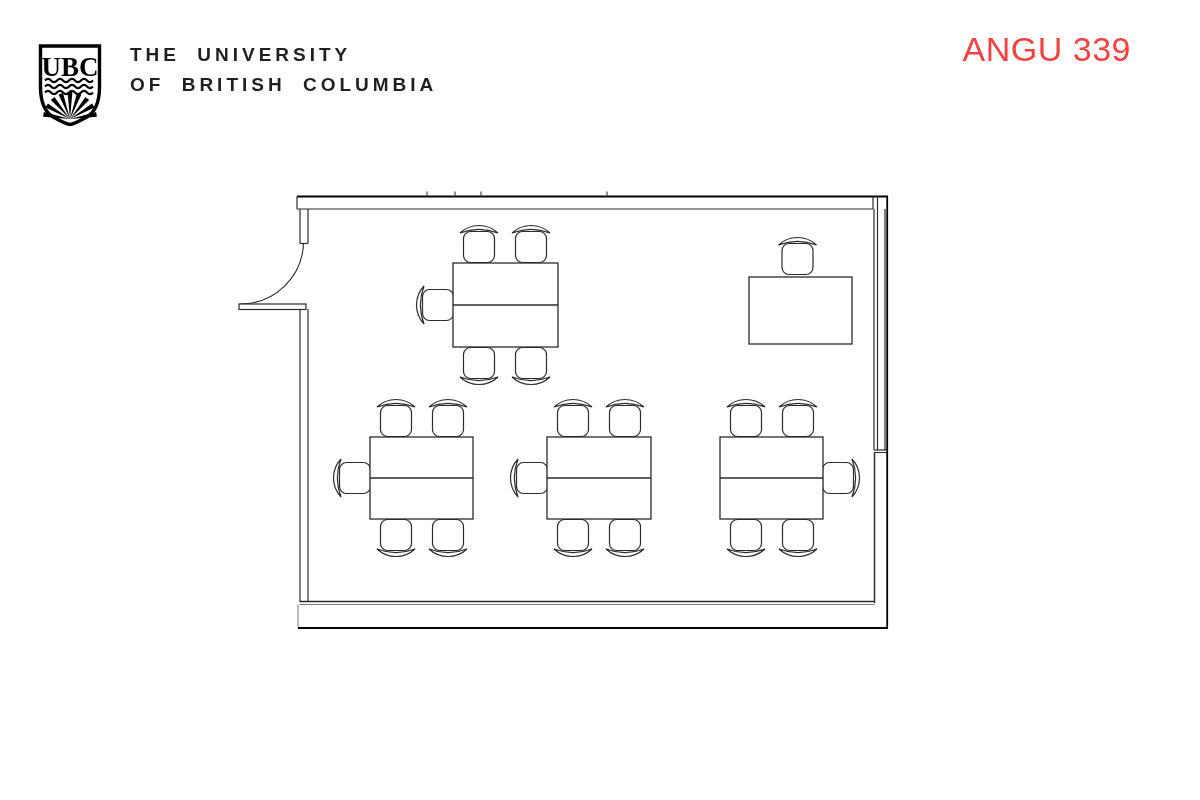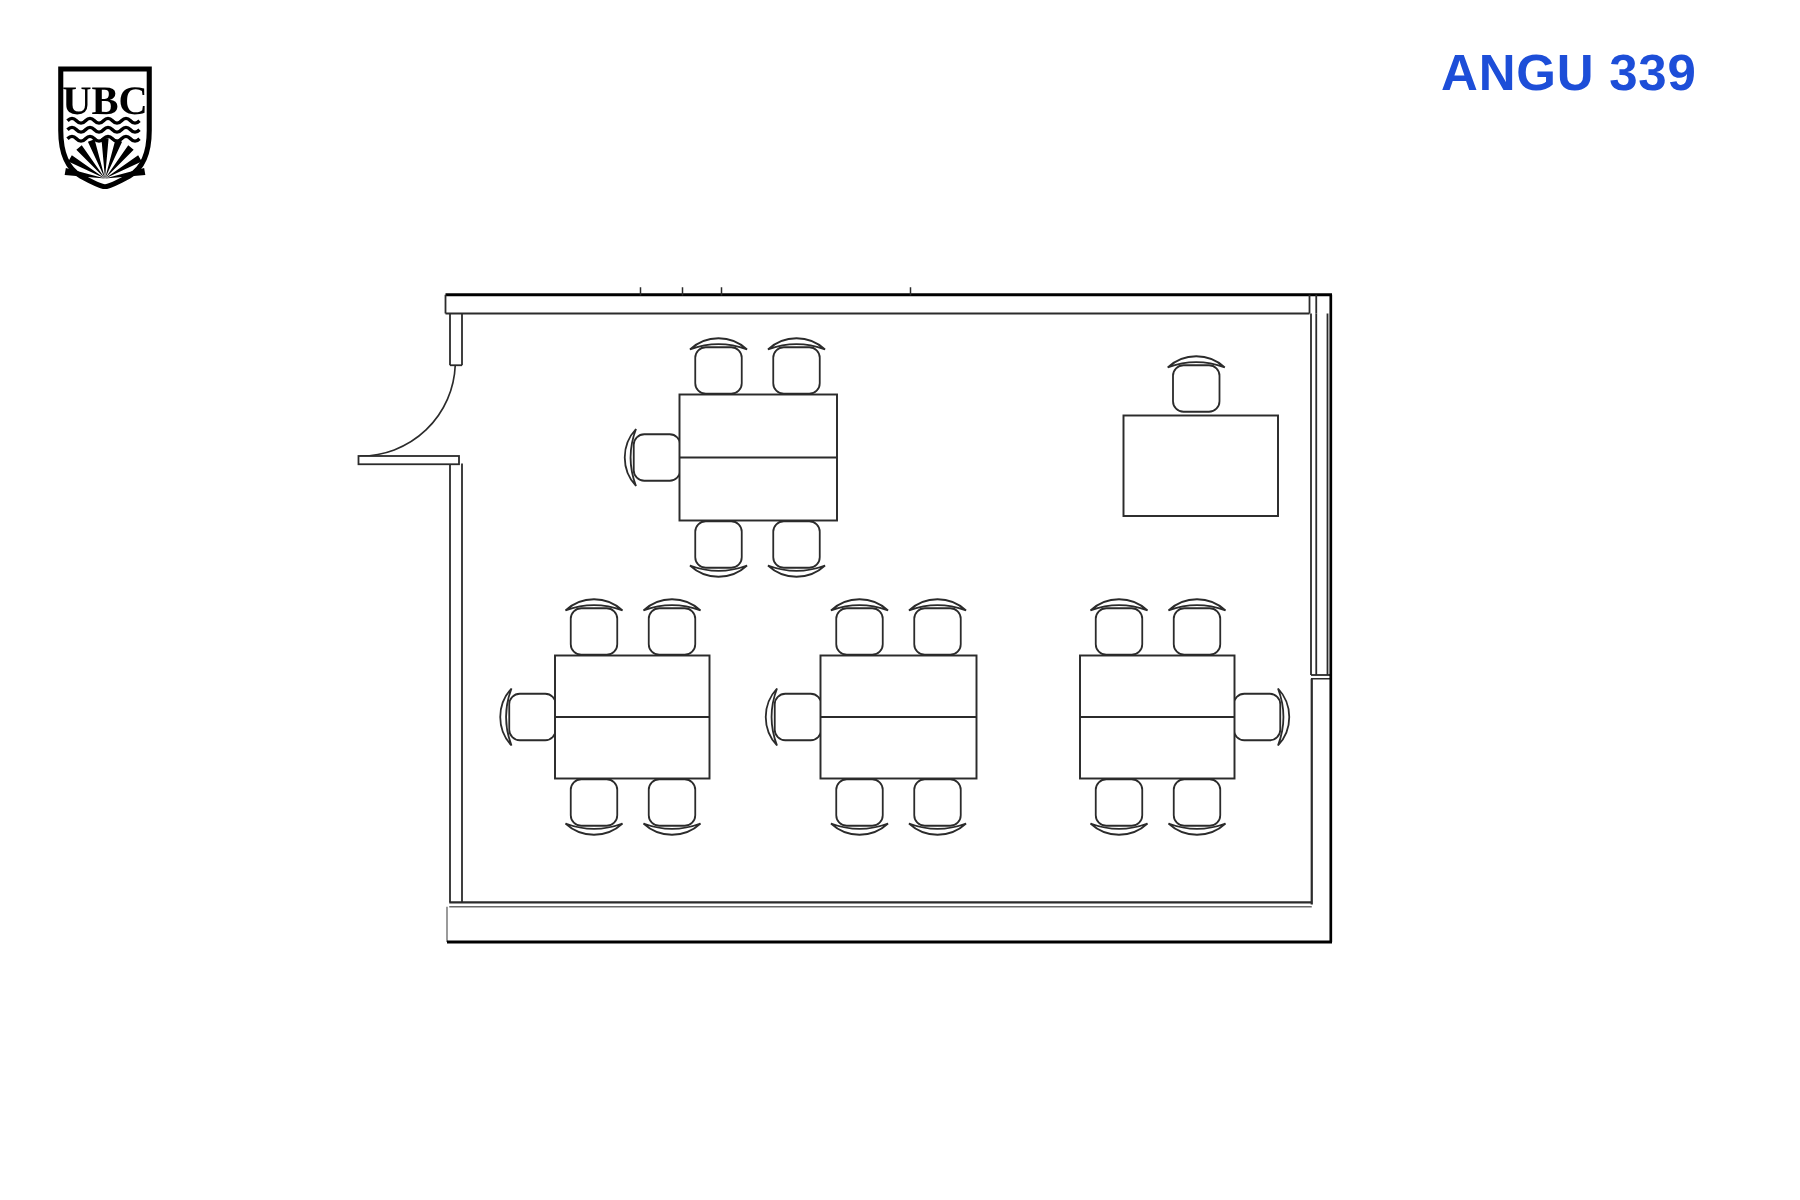--- a/index.html
+++ b/index.html
@@ -10,21 +10,21 @@
   }
   .header{position:absolute;left:0;top:0;width:1168px;height:150px;}
   .ubc-logo{position:absolute;left:36px;top:41px;width:70px;height:85px;}
   .uni-name{
     position:absolute;left:130px;top:40px;
     font-size:19px;font-weight:bold;color:#231f20;
     letter-spacing:4px;word-spacing:8px;line-height:30px;white-space:nowrap;
   }
   .room-label{
     position:absolute;right:37px;top:30px;
-    font-size:34px;font-weight:bold;color:#1d4ed8;letter-spacing:0.5px;
+    font-size:34px;font-weight:normal;color:#ef4444;letter-spacing:0.5px;
     white-space:nowrap;
   }
   .plan-svg{position:absolute;left:0;top:0;width:1200px;height:800px;}
 </style>
 </head>
 <body>
 
 <div class="header">
 
   <svg class="ubc-logo" viewBox="36 41 70 85" xmlns="http://www.w3.org/2000/svg">
@@ -39,20 +39,24 @@
              M 70 119 L 45.5 107.6 L 47.9 103.5 Z
              M 70 119 L 50.9 99.9 L 54.5 96.9 Z
              M 70 119 L 58.6 94.5 L 63 92.9 Z
              M 70 119 L 67.6 92.1 L 72.4 92.1 Z
              M 70 119 L 77 92.9 L 81.4 94.5 Z
              M 70 119 L 85.5 96.9 L 89.1 99.9 Z
              M 70 119 L 92.1 103.5 L 94.5 107.6 Z
              M 70 119 L 96.1 112 L 96.9 116.7 Z"></path>
   </svg>
 
+  <div class="uni-name">
+    <div>THE UNIVERSITY</div>
+    <div>OF BRITISH COLUMBIA</div>
+  </div>
 
   <div class="room-label">ANGU 339</div>
 </div>
 
 <svg class="plan-svg" viewBox="0 0 1200 800" xmlns="http://www.w3.org/2000/svg">
   <g stroke="#2b2b2b" stroke-width="1.2" fill="none">
 
     <line x1="297" y1="196.5" x2="888" y2="196.5" stroke="#000000" stroke-width="2"></line>
     <line x1="297" y1="209" x2="873" y2="209"></line>
     <line x1="297" y1="196.5" x2="297" y2="209"></line>

